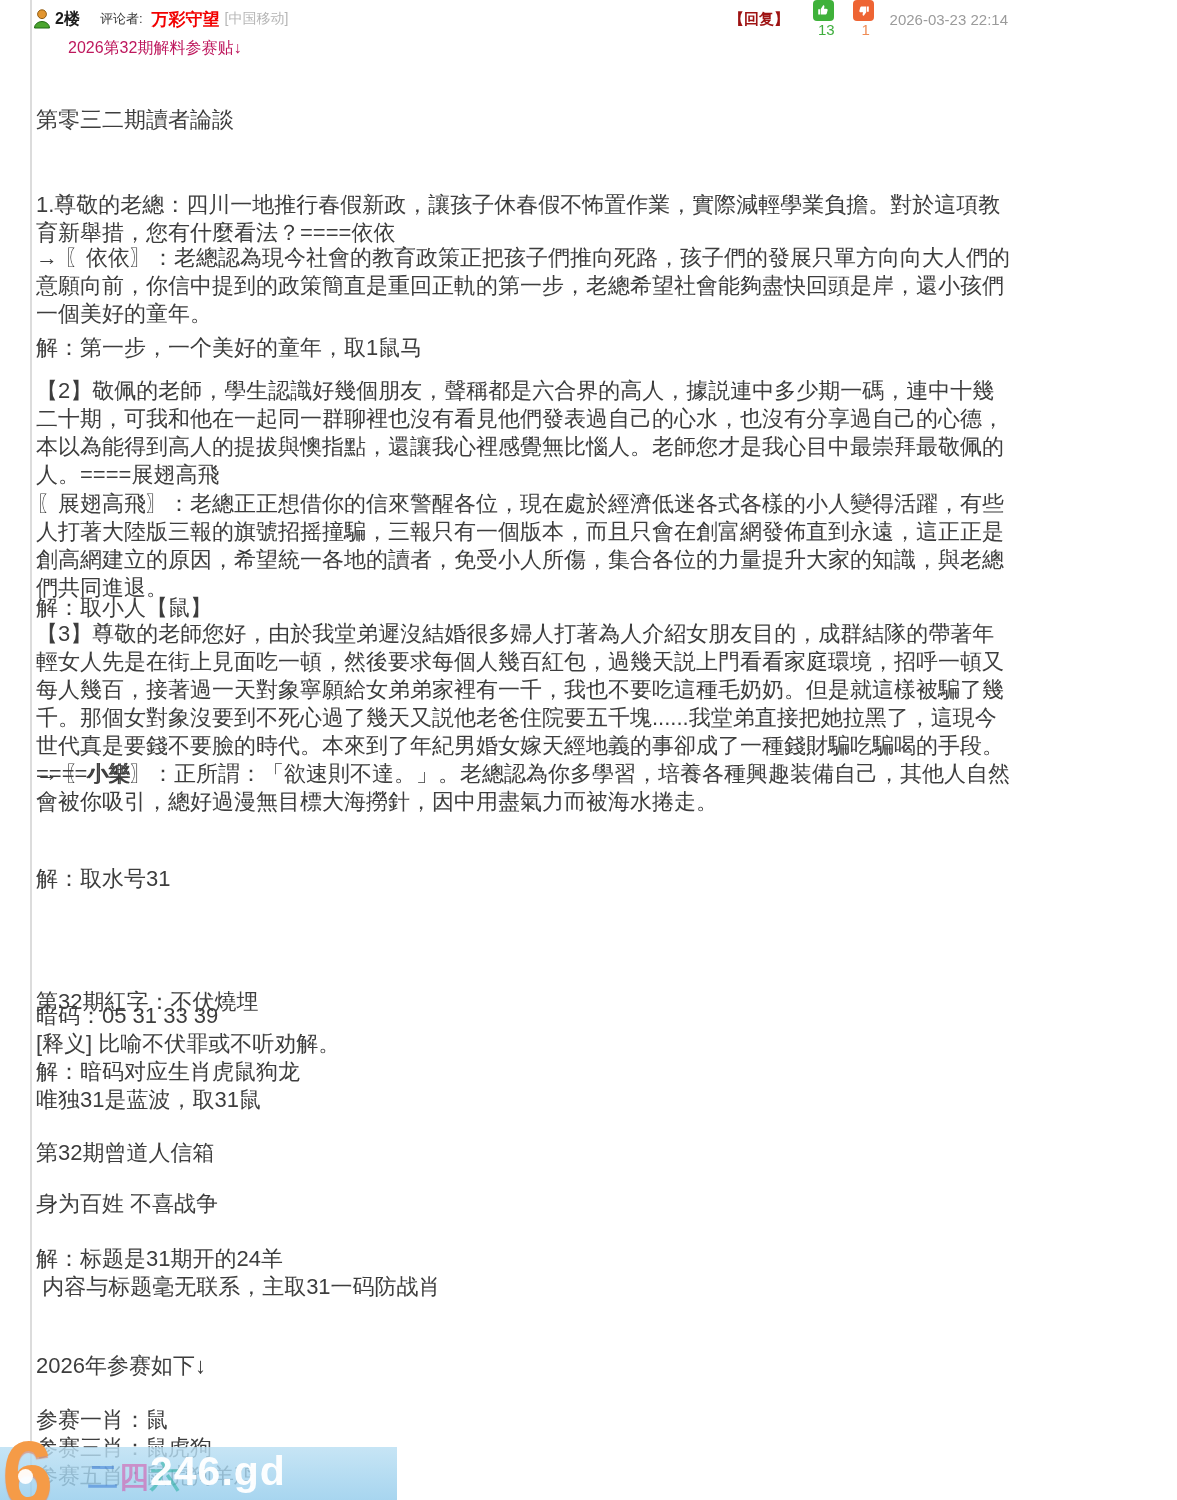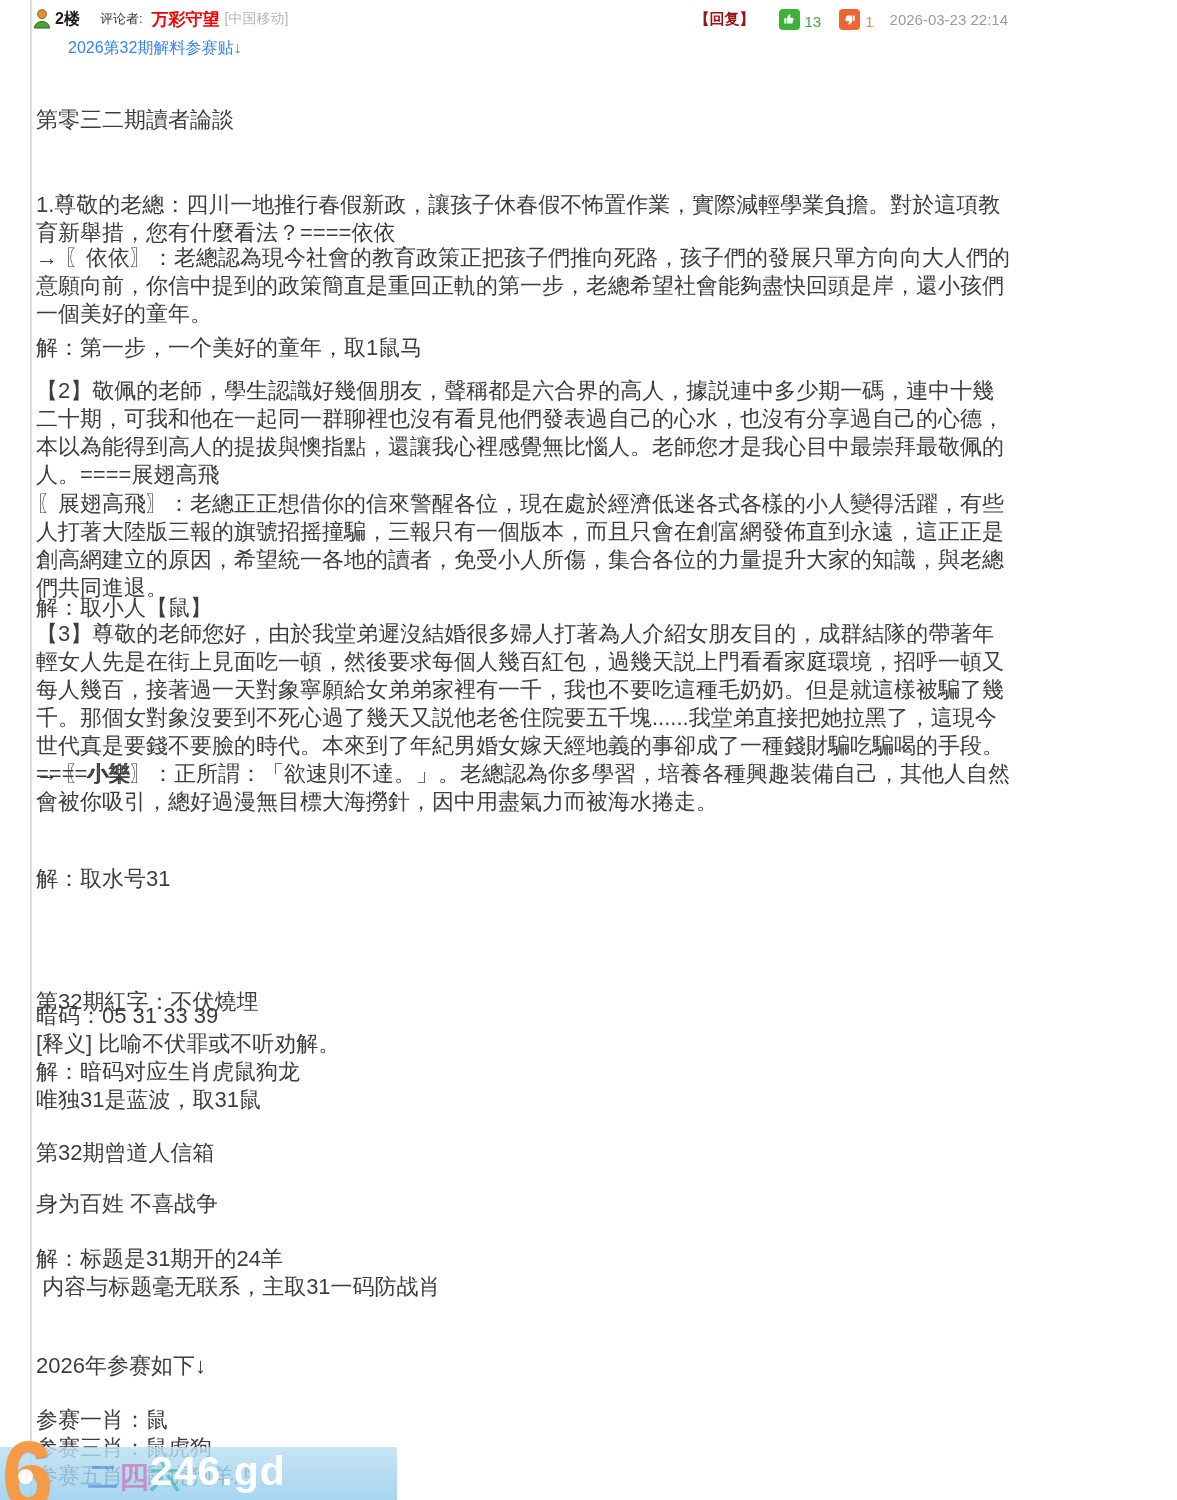--- a/index.html
+++ b/index.html
@@ -12,32 +12,32 @@
   
   .header { position:absolute; left:33px; top:6px; right:24px; height:26px; display:flex; align-items:center; }
   .avatar { display:inline-flex; }
   .avatar svg { display:block; }
   .floor { font-weight:bold; font-size:16px; color:#1c1c1c; margin-left:4px; }
   .commenter { font-size:13px; color:#3a3a3a; margin-left:20px;text-align:center; }
   .username { color:#f20000; font-weight:bold; font-size:17px; margin-left:9px; text-decoration:none; cursor:pointer; }
   .carrier { color:#b5b5b5; font-size:14px; margin-left:5px; }
   .hright { margin-left:auto; display:flex; align-items:center; }
   .reply { color:#9e1212; font-size:15px; font-weight:bold; text-decoration:none; cursor:pointer; margin-right:24px; }
-  .vote { display:flex; align-items:flex-end; cursor:pointer; }
+  .vote { display:flex; align-items:center; cursor:pointer;flex-direction:column; }
   .vote-box { width:21px; height:21px; border-radius:4px; display:flex; align-items:center; justify-content:center; }
   .like-box { background:#3fb13a; }
   .dislike-box { background:#ee6433; }
   .dislike-box svg { transform:rotate(180deg); }
   .like-count { color:#3fae3e; font-size:15px; margin-left:5px; }
   .dislike-count { color:#ef8c55; font-size:15px; margin-left:5px; }
   .like { margin-right:18px; }
   .dislike { margin-right:16px; }
   .timestamp { color:#9b9b9b; font-size:15px; }
 
-  .subtitle { position:absolute; left:68px; top:36px; font-size:16px; color:#3b82f6; line-height:24px; }
+  .subtitle { position:absolute; left:68px; top:36px; font-size:16px; color:#be185d; line-height:24px; }
 
   
   .blk {
     position:absolute; left:36px; right:18px;
     font-size:22px; line-height:28px; color:#3d3d3d;
     white-space:pre-wrap;
   }
 
   
   .wm-band { position:absolute; left:0; top:1447px; width:397px; height:53px;

